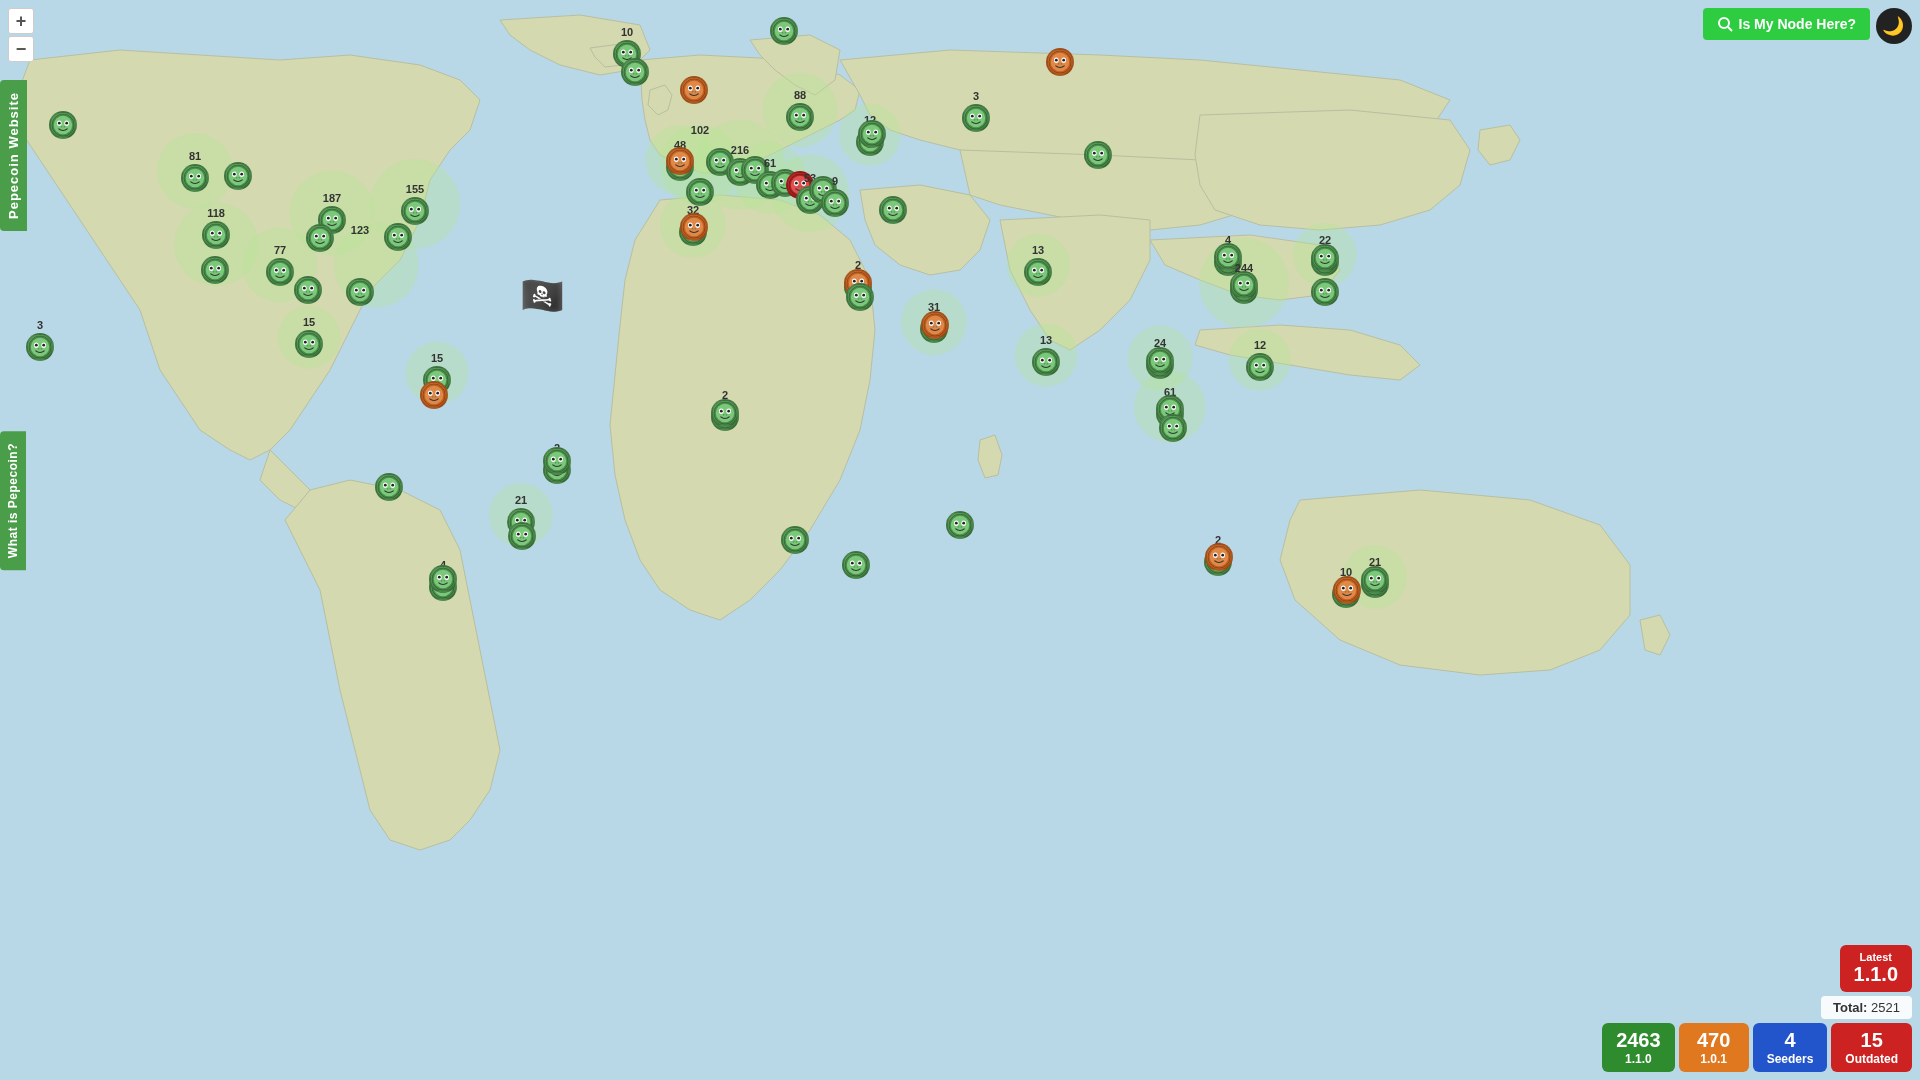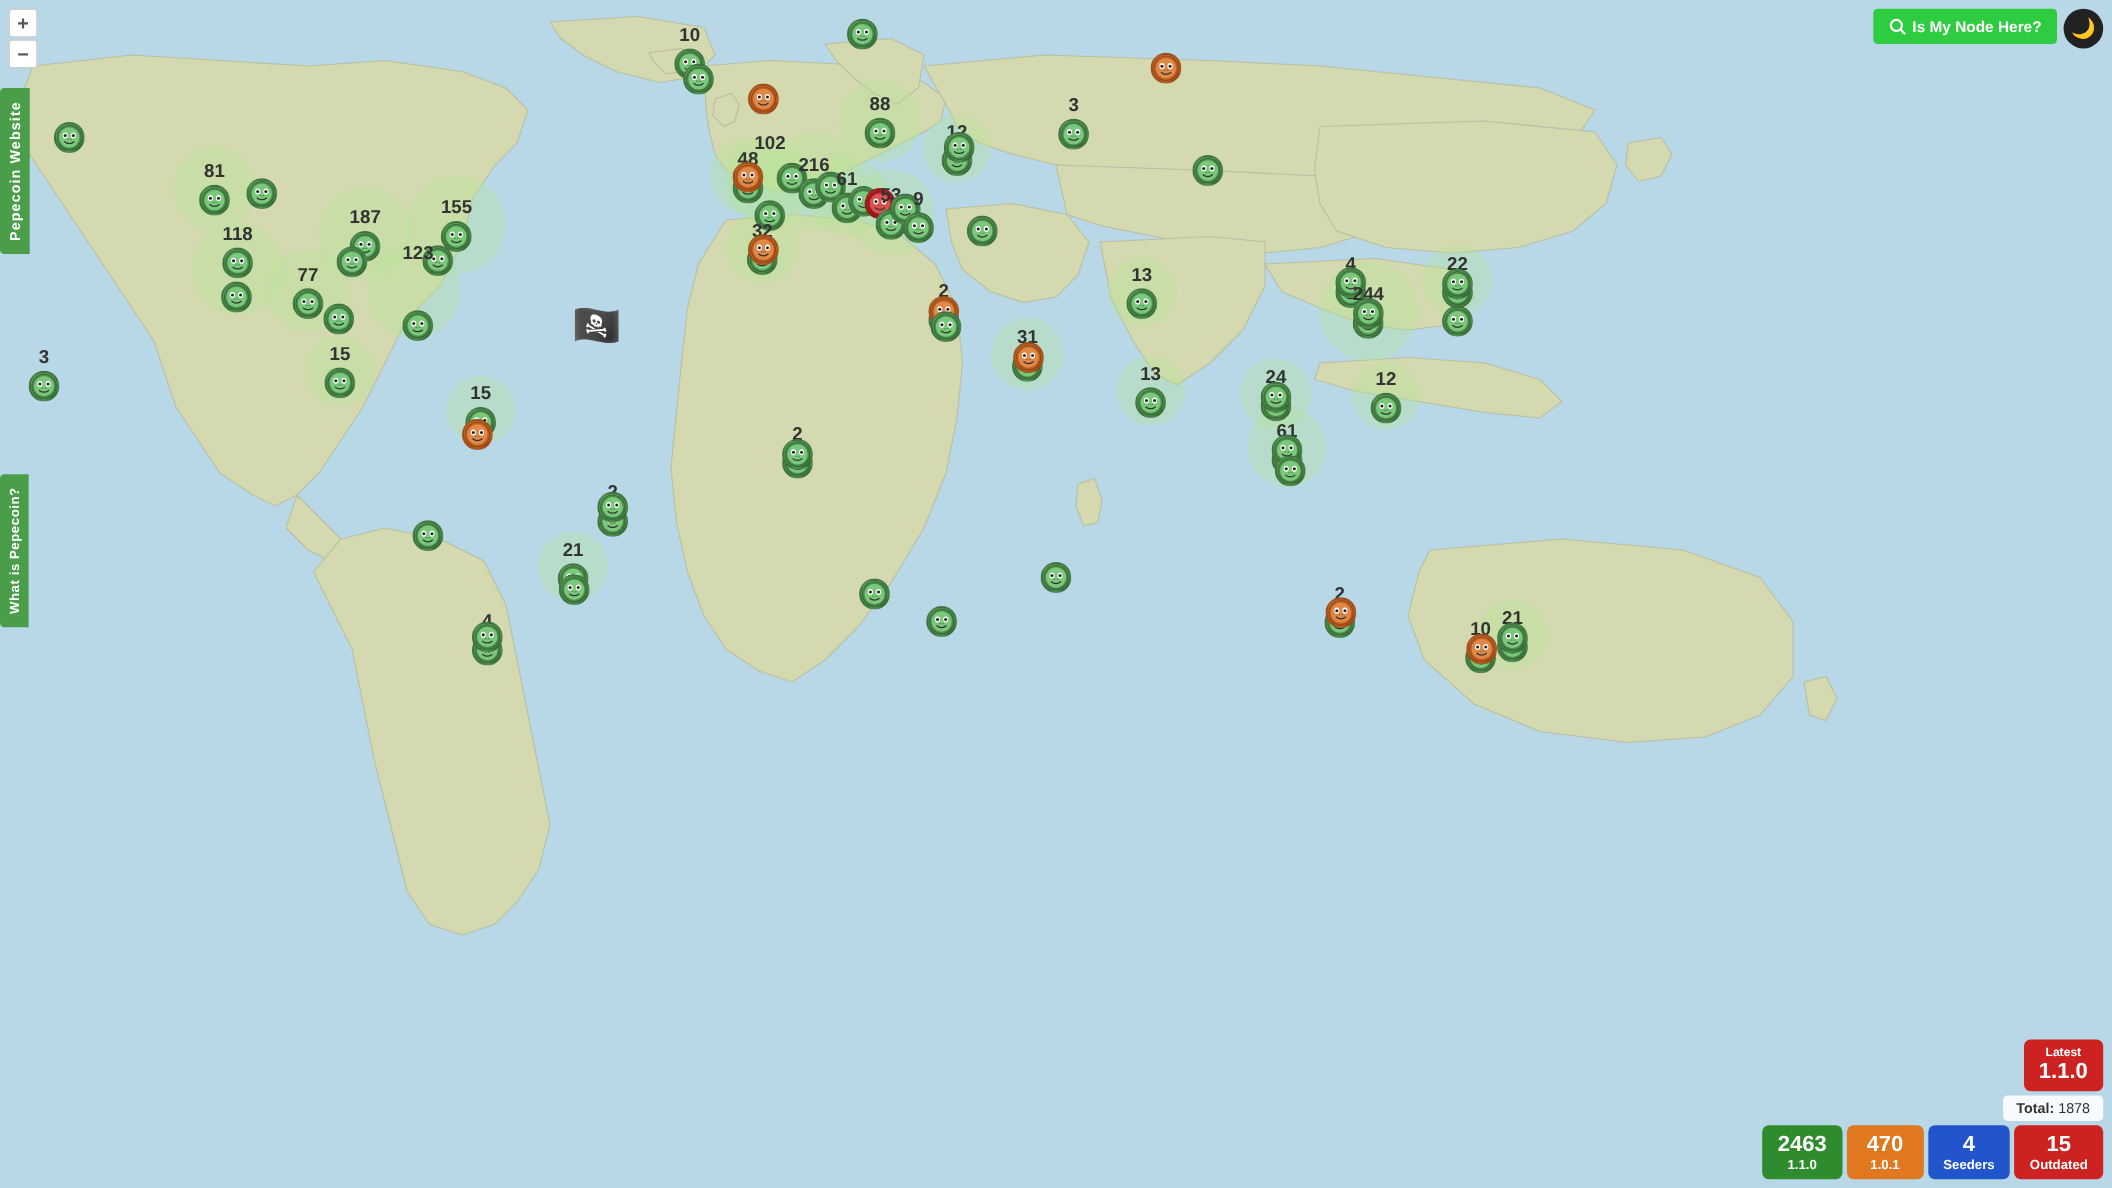--- a/index.html
+++ b/index.html
@@ -197,21 +197,21 @@
       position: absolute;
       display: flex;
       flex-direction: column;
       align-items: center;
       transform: translate(-50%, -50%);
       z-index: 50;
       pointer-events: none;
     }
 
     .node-count {
-      font-size: 17px;
+      font-size: 11px;
       font-weight: bold;
       color: #333;
       margin-bottom: 2px;
     }
 
     .pepe-icon {
       width: 28px;
       height: 28px;
       border-radius: 50%;
       display: flex;
@@ -638,21 +638,21 @@
       <circle cx="9" cy="11" r="1.5" fill="#222"></circle>
       <circle cx="17" cy="11" r="1.5" fill="#222"></circle>
 
       <path d="M 8 17 Q 13 21 18 17" stroke="#333" stroke-width="1.2" fill="none"></path>
 
       <ellipse cx="11.5" cy="15" rx="1" ry="0.6" fill="#3a6a3a" opacity="0.7"></ellipse>
       <ellipse cx="14.5" cy="15" rx="1" ry="0.6" fill="#3a6a3a" opacity="0.7"></ellipse>
     </svg>
         </div>
       </div>
-      <div class="node-marker" style="left: 380px; top: 265px; gap: 40px;">
+      <div class="node-marker" style="left: 360px; top: 265px; gap: 40px;">
         <div class="node-count">123</div>
         <div class="pepe-icon pepe-green">
           <svg width="26" height="26" viewBox="0 0 26 26" xmlns="http://www.w3.org/2000/svg">
       <circle cx="13" cy="13" r="12" fill="#4a8a4a" stroke="rgba(0,0,0,0.3)" stroke-width="1"></circle>
       <circle cx="13" cy="13" r="10" fill="#7ac97a"></circle>
 
       <ellipse cx="9" cy="11" rx="2.5" ry="3" fill="white"></ellipse>
       <ellipse cx="17" cy="11" rx="2.5" ry="3" fill="white"></ellipse>
       <circle cx="9" cy="11" r="1.5" fill="#222"></circle>
       <circle cx="17" cy="11" r="1.5" fill="#222"></circle>
@@ -1816,21 +1816,21 @@
 
   <div id="pirate-ship" class="pirate-ship" style="left: 543px; top: 296px; font-size:36px;">🏴‍☠️</div>
 
   <div class="stats-panel">
     <div class="latest-box">
       <div class="label">Latest</div>
       <div class="version">1.1.0</div>
     </div>
     <div class="total-box">
       <span class="total-label">Total:</span>
-      <span>1878</span>
+      <span>2521</span>
     </div>
     <div class="stats-row">
 
     <div class="stat-box stat-green">
           <div class="stat-value">2463</div>
           <div class="stat-label">1.1.0</div>
         </div>
         <div class="stat-box stat-orange">
           <div class="stat-value">470</div>
           <div class="stat-label">1.0.1</div>

